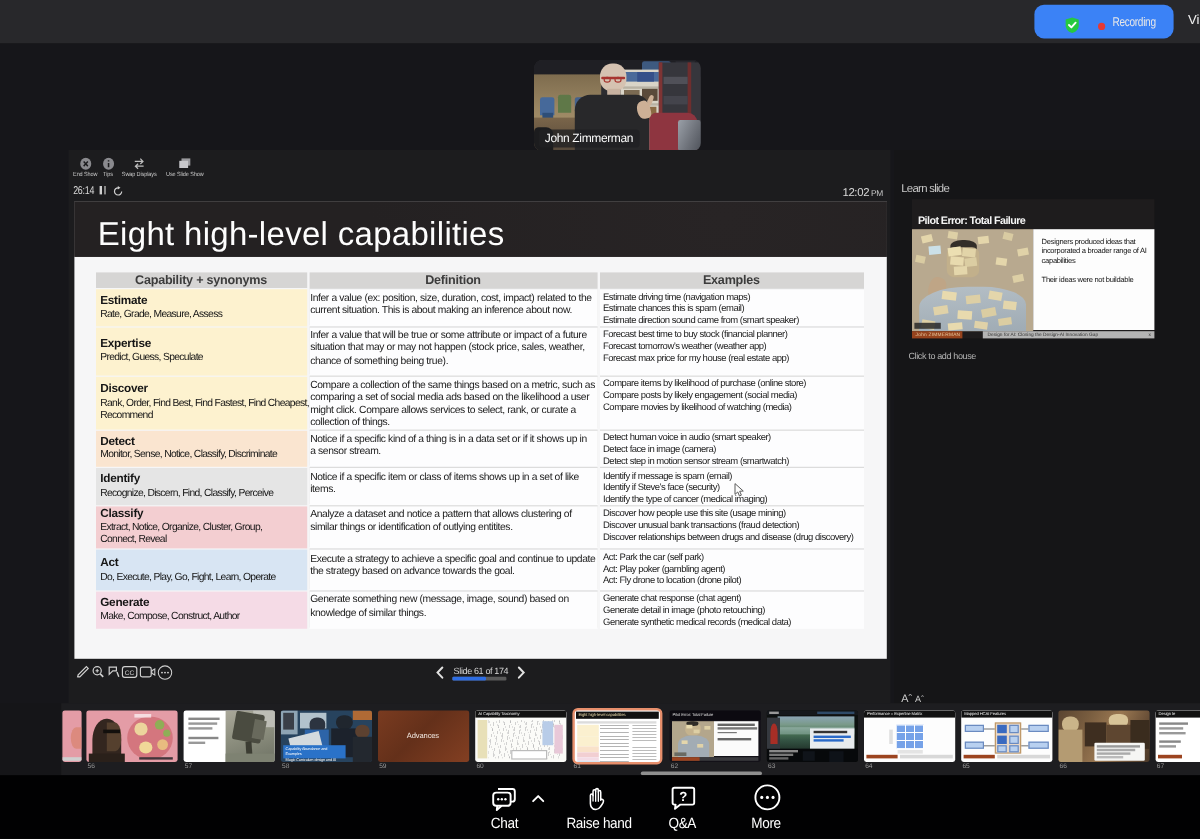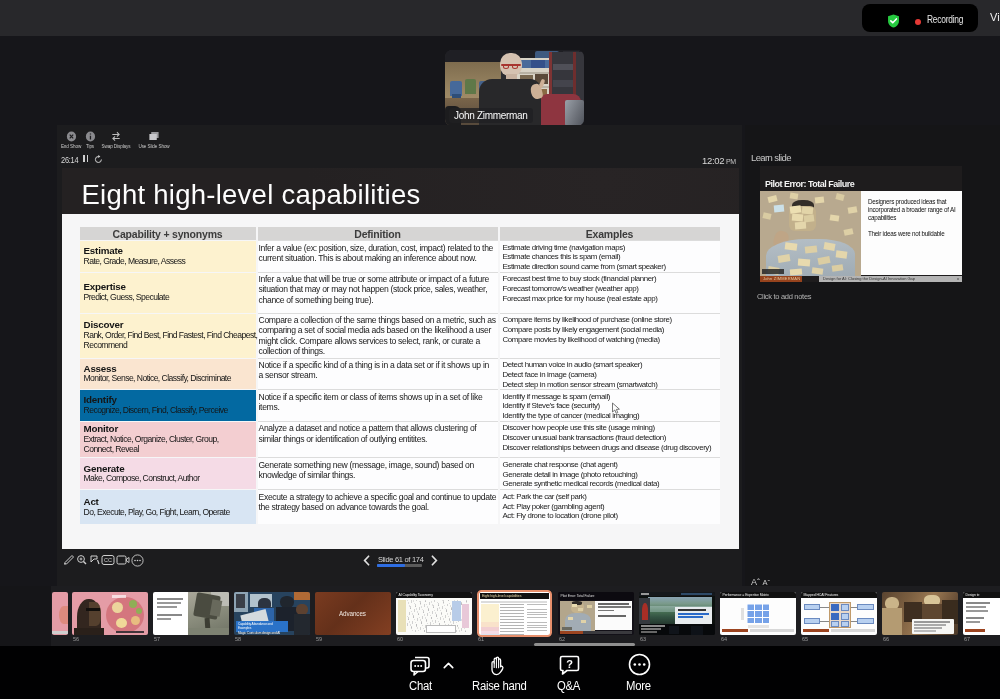--- a/index.html
+++ b/index.html
@@ -7,21 +7,21 @@
 .abs { position:absolute; }
 
 #topbar { left:0; top:0; width:1000px; height:36px; background:#28282b; }
 #tab { left:0; top:0; width:207px; height:35px; background:#1a1a1c; border-radius:0 0 10px 0; }
 #tab .avatar { left:9px; top:14px; width:11px; height:12px; border-radius:3px;
   background:linear-gradient(180deg,#c0aede 0%,#9f8cc4 50%,#8573ae 100%); overflow:hidden;}
 #tab .avatar i{position:absolute;left:2.5px;top:1.5px;width:6px;height:6px;border-radius:50%;background:#e8d3c3;}
 #tab .avatar b{position:absolute;left:1px;top:7px;width:9px;height:5px;border-radius:3px 3px 0 0;background:#cfd8e2;}
 #tab .tlabel { left:50px; top:14.5px; font-size:11.5px; letter-spacing:-.2px; color:#f2f2f2; transform:scaleX(.74); transform-origin:0 0;}
 #tab .dots { left:185px; top:15px; width:13px; height:13px; border:1.2px solid #d6d6d6; border-radius:50%; color:#e0e0e0; font-size:7px; line-height:10px; text-align:center; letter-spacing:.3px;}
-#rec { left:862px; top:4px; width:116px; height:28px; background:#000000; border-radius:8px; }
+#rec { left:862px; top:4px; width:116px; height:28px; background:#3b82f6; border-radius:8px; }
 #rec .dot { left:53px; top:15px; width:6px; height:6px; border-radius:50%; background:#e53935; }
 #rec .rtxt { left:65px; top:8.5px; font-size:10.5px; letter-spacing:-.3px; color:#e8e8e8; transform:scaleX(.8); transform-origin:0 0;}
 #viewtxt { left:990px; top:11px; font-size:11px; color:#f0f0f0;}
 
 #video { left:445px; top:50px; width:139px; height:76px; border-radius:7px; overflow:hidden; background:#2c2c30; }
 #vlabel { left:4px; bottom:3px; height:15px; background:rgba(32,32,34,.78); border-radius:3px; color:#fafafa; font-size:10px; line-height:15px; padding:0 5px; letter-spacing:-.3px;}
 
 #presenter { left:57px; top:125px; width:685px; height:461px; background:#1c1c1e; }
 .ptool { top:6px; color:#c9c9c9; font-size:5px; text-align:center; letter-spacing:-.1px; transform:scaleX(.92); }
 .ptool svg { display:block; margin:0 auto 1px auto; }
@@ -34,21 +34,21 @@
 
 #tbl { left:16px; top:58px; width:644px; border-collapse:separate; border-spacing:2px 1px; table-layout:fixed; }
 #tbl th { background:#d6d5d4; color:#3c3c3c; font-size:10.5px; letter-spacing:-.2px; height:13px; font-weight:bold; text-align:center; padding:0;}
 #tbl td { vertical-align:top; padding:0; }
 #tbl td.c1 { font-size:8.6px; letter-spacing:-.55px; line-height:9.8px; color:#151515; vertical-align:middle; padding-top:0; padding-left:4px; white-space:nowrap;}
 #tbl td.c1 b { font-size:9.8px; letter-spacing:-.2px; display:block; margin-bottom:1px;}
 #tbl td.c2 { box-shadow:0 -1px 0 #dcdcdc; background:#fdfdfe; font-size:8.6px; letter-spacing:-.32px; line-height:10.3px; color:#1a1a1a; padding-top:1.5px; padding-left:1px; white-space:nowrap;}
 #tbl td.c3 { box-shadow:0 -1px 0 #dcdcdc; background:#fdfdfe; font-size:7.9px; letter-spacing:-.4px; line-height:9.7px; color:#1a1a1a; padding-top:1.5px; padding-left:3px; white-space:nowrap;}
 .cream { background:#fdf2cf; }
 .peach1 { background:#fae5d0; }
-.peach2 { background:#0369a1; }
+.peach2 { background:#e5e5e5; }
 .pink { background:#f3ced1; }
 .lav { background:#f5dbe6; }
 .blue { background:#d8e5f3; }
 
 #pnav { left:0; top:425px; width:685px; height:28px; }
 #pnav svg { position:absolute; }
 #slidecount { left:321px; top:5px; font-size:7.5px; color:#d6d6d6; letter-spacing:-.3px;}
 #pbar { left:319.5px; top:14px; width:45px; height:2.5px; background:#5a5a5a; border-radius:1px;}
 #pbarfill { left:0; top:0; width:28px; height:2.5px; background:#2e6de2; border-radius:1px;}
 
@@ -174,43 +174,43 @@
         <td class="c1 cream" style="height:40px"><b>Expertise</b>Predict, Guess, Speculate</td>
         <td class="c2">Infer a value that will be true or some attribute or impact of a future<br>situation that may or may not happen (stock price, sales, weather,<br>chance of something being true).</td>
         <td class="c3">Forecast best time to buy stock (financial planner)<br>Forecast tomorrow’s weather (weather app)<br>Forecast max price for my house (real estate app)</td>
       </tr>
       <tr>
         <td class="c1 cream" style="height:44px"><b>Discover</b>Rank, Order, Find Best, Find Fastest, Find Cheapest,<br>Recommend</td>
         <td class="c2">Compare a collection of the same things based on a metric, such as<br>comparing a set of social media ads based on the likelihood a user<br>might click. Compare allows services to select, rank, or curate a<br>collection of things.</td>
         <td class="c3">Compare items by likelihood of purchase (online store)<br>Compare posts by likely engagement (social media)<br>Compare movies by likelihood of watching (media)</td>
       </tr>
       <tr>
-        <td class="c1 peach1" style="height:30.5px"><b>Assess</b>Monitor, Sense, Notice, Classify, Discriminate</td>
+        <td class="c1 peach1" style="height:30.5px"><b>Detect</b>Monitor, Sense, Notice, Classify, Discriminate</td>
         <td class="c2">Notice if a specific kind of a thing is in a data set or if it shows up in<br>a sensor stream.</td>
         <td class="c3">Detect human voice in audio (smart speaker)<br>Detect face in image (camera)<br>Detect step in motion sensor stream (smartwatch)</td>
       </tr>
       <tr>
         <td class="c1 peach2" style="height:30.5px"><b>Identify</b>Recognize, Discern, Find, Classify, Perceive</td>
         <td class="c2">Notice if a specific item or class of items shows up in a set of like<br>items.</td>
         <td class="c3">Identify if message is spam (email)<br>Identify if Steve’s face (security)<br>Identify the type of cancer (medical imaging)</td>
       </tr>
       <tr>
-        <td class="c1 pink" style="height:35.5px"><b>Monitor</b>Extract, Notice, Organize, Cluster, Group,<br>Connect, Reveal</td>
+        <td class="c1 pink" style="height:35.5px"><b>Classify</b>Extract, Notice, Organize, Cluster, Group,<br>Connect, Reveal</td>
         <td class="c2">Analyze a dataset and notice a pattern that allows clustering of<br>similar things or identification of outlying entitites.</td>
         <td class="c3">Discover how people use this site (usage mining)<br>Discover unusual bank transactions (fraud detection)<br>Discover relationships between drugs and disease (drug discovery)</td>
+      </tr>
+      <tr>
+        <td class="c1 blue" style="height:33.5px"><b>Act</b>Do, Execute, Play, Go, Fight, Learn, Operate</td>
+        <td class="c2">Execute a strategy to achieve a specific goal and continue to update<br>the strategy based on advance towards the goal.</td>
+        <td class="c3">Act: Park the car (self park)<br>Act: Play poker (gambling agent)<br>Act: Fly drone to location (drone pilot)</td>
       </tr>
       <tr>
         <td class="c1 lav" style="height:31px"><b>Generate</b>Make, Compose, Construct, Author</td>
         <td class="c2">Generate something new (message, image, sound) based on<br>knowledge of similar things.</td>
         <td class="c3">Generate chat response (chat agent)<br>Generate detail in image (photo retouching)<br>Generate synthetic medical records (medical data)</td>
-      </tr>
-      <tr>
-        <td class="c1 blue" style="height:33.5px"><b>Act</b>Do, Execute, Play, Go, Fight, Learn, Operate</td>
-        <td class="c2">Execute a strategy to achieve a specific goal and continue to update<br>the strategy based on advance towards the goal.</td>
-        <td class="c3">Act: Park the car (self park)<br>Act: Play poker (gambling agent)<br>Act: Fly drone to location (drone pilot)</td>
       </tr>
     </tbody>
       </table>
   </div>
   <div class="abs" id="pnav">
     <svg style="left:6px;top:4px" width="12" height="12" viewBox="0 0 12 12">
         <path d="M2 10 L3.5 10 L10.5 3 L9 1.5 L2 8.5 Z M1.5 10.5 L2 9" stroke="#cfcfcf" stroke-width="1" fill="none"></path>
       </svg>
     <svg style="left:19px;top:4px" width="12" height="12" viewBox="0 0 12 12">
         <circle cx="5" cy="5" r="3.4" stroke="#cfcfcf" stroke-width="1" fill="none"></circle>
@@ -283,21 +283,21 @@
       <div class="abs" style="left:52px;top:77px;width:11px;height:6px;background:#e0d2a8;transform:rotate(8deg)"></div>
       <div class="abs" style="left:72px;top:74px;width:11px;height:6px;background:#dbcda2;transform:rotate(-8deg)"></div>
       <div class="abs" style="left:2px;top:78px;width:22px;height:5px;background:rgba(40,40,40,.85)"></div>
     </div>
     <div class="abs" style="left:101px;top:25px;width:101px;height:84px;background:#fdfdfd">
       <div class="abs" style="left:7px;top:7px;font-size:6.3px;line-height:8px;letter-spacing:-.25px;color:#111">Designers produced ideas that<br>incorporated a broader range of AI<br>capabilities<br><br>Their ideas were not buildable</div>
     </div>
     <div class="abs" style="left:0;top:110px;width:42px;height:6px;background:#96431d;color:#e8c9a0;font-size:4px;line-height:6px;padding-left:3px;letter-spacing:.2px">John ZIMMERMAN</div>
     <div class="abs" style="left:59px;top:110px;width:143px;height:5.5px;background:#b4b4b4;color:#333;font-size:4px;line-height:5.5px;padding-left:4px;">Design for AI: Closing the Design-AI Innovation Gap<span style="position:absolute;right:3px">x</span></div>
   </div>
-  <div class="abs" id="clicknotes">Click to add notes</div>
+  <div class="abs" id="clicknotes">Click to add house</div>
   <div class="abs" id="aa"><span style="font-size:9px">Aˆ</span>&nbsp;<span style="font-size:7.5px">Aˆ</span></div>
 </div>
 
 <div class="abs" id="strip">
   <div class="abs" id="stripdark"></div>
 
   <div class="abs thumb" style="left:52px;width:15.5px;background:#e49ca6">
     <div class="abs" style="left:7px;top:14px;width:9px;height:18px;background:#d9836e;border-radius:50% 0 0 50%;opacity:.7"></div>
     <div class="abs" style="left:0;bottom:1.5px;width:100%;height:2.5px;background:#cfcfcf"></div>
   </div>

